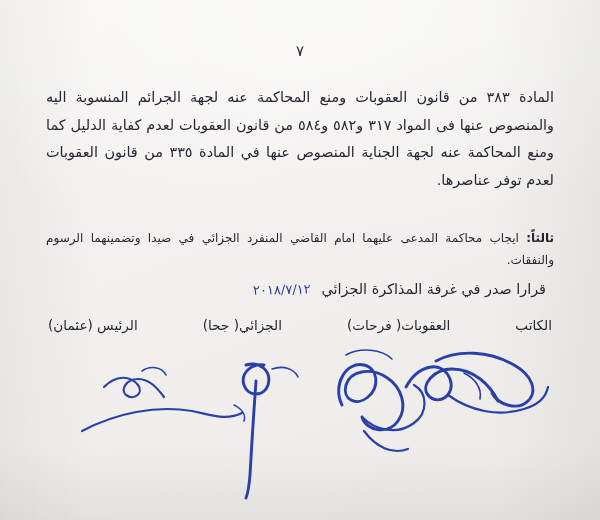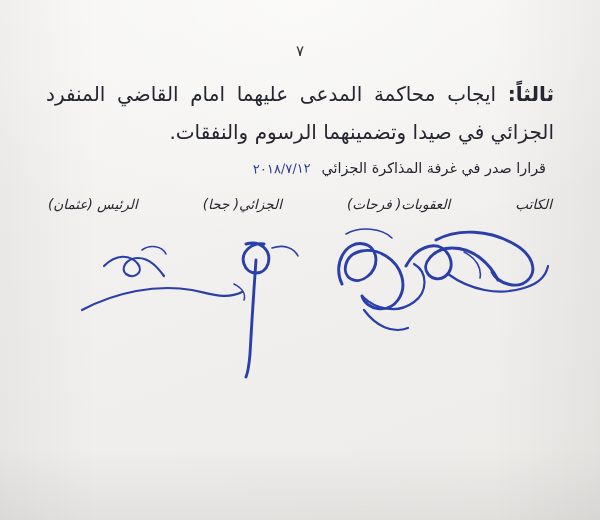--- a/index.html
+++ b/index.html
@@ -48,22 +48,22 @@
   .body-text {
     margin-top: 24px;
     font-size: 14.4px;
     line-height: 1.92;
     color: #262630;
     text-align: justify;
     text-align-last: right;
     letter-spacing: 0;
   }
   .clause {
-    margin-top: 15px;
-    font-size: 20px;
+    margin-top: 32px;
+    font-size: 12px;
     line-height: 1.9;
     color: #262630;
     text-align: justify;
     text-align-last: right;
   }
   .clause-label {
     font-weight: bold;
   }
   .handwritten-date {
     margin-top: 4px;
@@ -87,21 +87,20 @@
     display: flex;
     flex-direction: row;
     justify-content: space-between;
     align-items: baseline;
     font-size: 13.6px;
     color: #262630;
     padding: 0 2px;
   }
   .sig-title {
     white-space: nowrap;
-    font-style: italic;
   }
   .sig-area {
     position: relative;
     height: 165px;
     margin-top: 2px;
   }
   .sig-area svg {
     position: absolute;
     top: 0;
     right: 0;
@@ -119,20 +118,21 @@
   .ink-thick { stroke-width: 2.9; }
 </style>
 </head>
 <body>
 
 <div class="page">
   <div class="content">
 
     <div class="page-number">٧</div>
 
+    <div class="body-text">المادة ٣٨٣ من قانون العقوبات ومنع المحاكمة عنه لجهة الجرائم المنسوبة اليه والمنصوص عنها فى المواد ٣١٧ و٥٨٢ و٥٨٤ من قانون العقوبات لعدم كفاية الدليل كما ومنع المحاكمة عنه لجهة الجناية المنصوص عنها في المادة ٣٣٥ من قانون العقوبات لعدم توفر عناصرها.</div>
 
     <div class="clause">
       <span class="clause-label">ثالثاً:</span><span> ايجاب محاكمة المدعى عليهما امام القاضي المنفرد الجزائي في صيدا وتضمينهما الرسوم والنفقات.</span>
     </div>
 
 
     <div class="closing-line">
       <span>قرارا صدر في غرفة المذاكرة الجزائي</span>
       <span class="handwritten-date" style="display:inline-block; margin-right:6px;">٢٠١٨/٧/١٢</span>
     </div>

